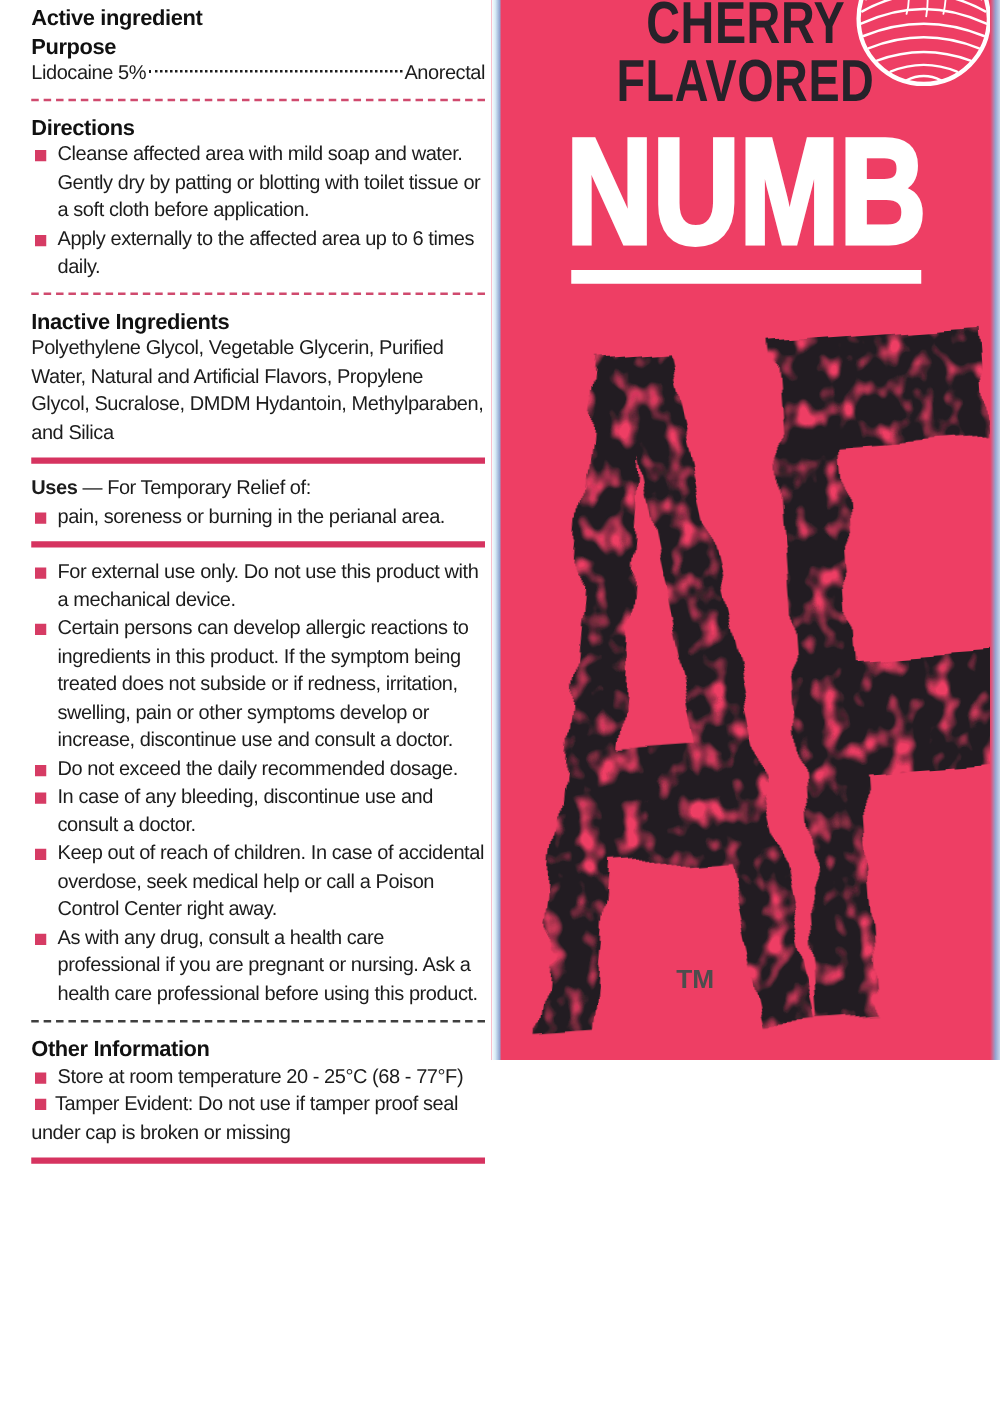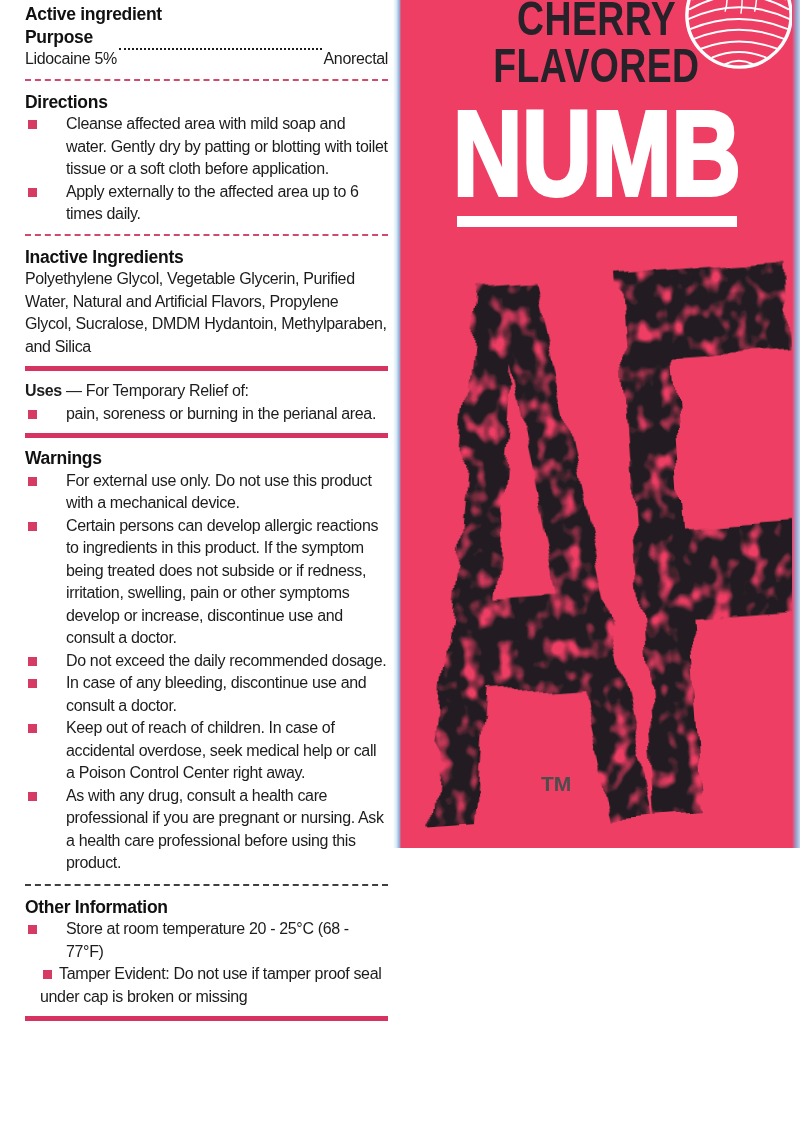--- a/index.html
+++ b/index.html
@@ -10,28 +10,28 @@
   }
   *{margin:0;padding:0;box-sizing:border-box;}
   html,body{width:800px;height:1132px;overflow:hidden;background:#fff;}
   body{font-family:"Liberation Sans","DejaVu Sans",sans-serif;position:relative;}
 
   
   .facts{position:absolute;left:0;top:0;width:393px;height:1132px;background:#fff;
          padding:3px 5px 0 25px;color:var(--body-black);
          font-size:16px;line-height:22.5px;letter-spacing:-0.35px;border-radius:23px;}
   .facts h3{font-size:17.5px;line-height:22.5px;color:var(--heading-black);letter-spacing:-0.3px;}
-  .leader-row{display:flex;align-items:flex-start;}
+  .leader-row{display:flex;align-items:center;}
   .leader-row .dots{flex:1;border-bottom:2px dotted var(--body-black);margin:0 2px 4px 2px;min-width:20px;}
   .div-dash-pink{border-top:2px dashed var(--divider-pink-dash);margin:8px 0 10px 0;}
   .div-dash-dark{border-top:2px dashed var(--divider-dark-dash);margin:9px 0 10px 0;}
   .div-solid-pink{height:5px;background:var(--divider-pink-solid);margin:8px 0 9px 0;}
-  .bullet{display:flex;align-items:flex-start;gap:20px;}
+  .bullet{display:flex;align-items:flex-start;}
   .bullet .sq{flex:0 0 9px;width:9px;height:9px;background:var(--bullet-pink);margin:7px 9px 0 3px;}
-  .bullet.nohang{display:block;margin-left:15px;}
+  .bullet.nohang{display:block;}
   .bullet.nohang .sq{display:inline-block;margin:0 7px 0 3px;}
 
   
   .front{position:absolute;left:393px;top:0;width:407px;height:848px;
          background:var(--label-pink);overflow:hidden;}
   .edge-left{position:absolute;left:0;top:0;bottom:0;width:8px;z-index:5;
          background:linear-gradient(to right,#ffffff,var(--edge-blue-light) 40%,var(--edge-blue) 85%,var(--label-pink));}
   .edge-right{position:absolute;right:0;top:0;bottom:0;width:8px;z-index:5;
          background:linear-gradient(to right,var(--label-pink),#97a4d0 55%,#c8d4ea);}
   .line{position:absolute;left:0;width:100%;text-align:center;white-space:nowrap;}
@@ -88,21 +88,20 @@
     <b>Uses</b>
     <span>— For Temporary Relief of:</span>
   </div>
   <div class="bullet">
     <span class="sq"></span>
     <span>pain, soreness or burning in the perianal area.</span>
   </div>
 
   <div class="div-solid-pink"></div>
 
-  <h3>Warnings</h3>
   <div class="bullet">
     <span class="sq"></span>
     <span>For external use only. Do not use this product with a mechanical device.</span>
   </div>
   <div class="bullet">
     <span class="sq"></span>
     <span>Certain persons can develop allergic reactions to ingredients in this product. If the symptom being treated does not subside or if redness, irritation, swelling, pain or other symptoms develop or increase, discontinue use and consult a doctor.</span>
   </div>
   <div class="bullet">
     <span class="sq"></span>

